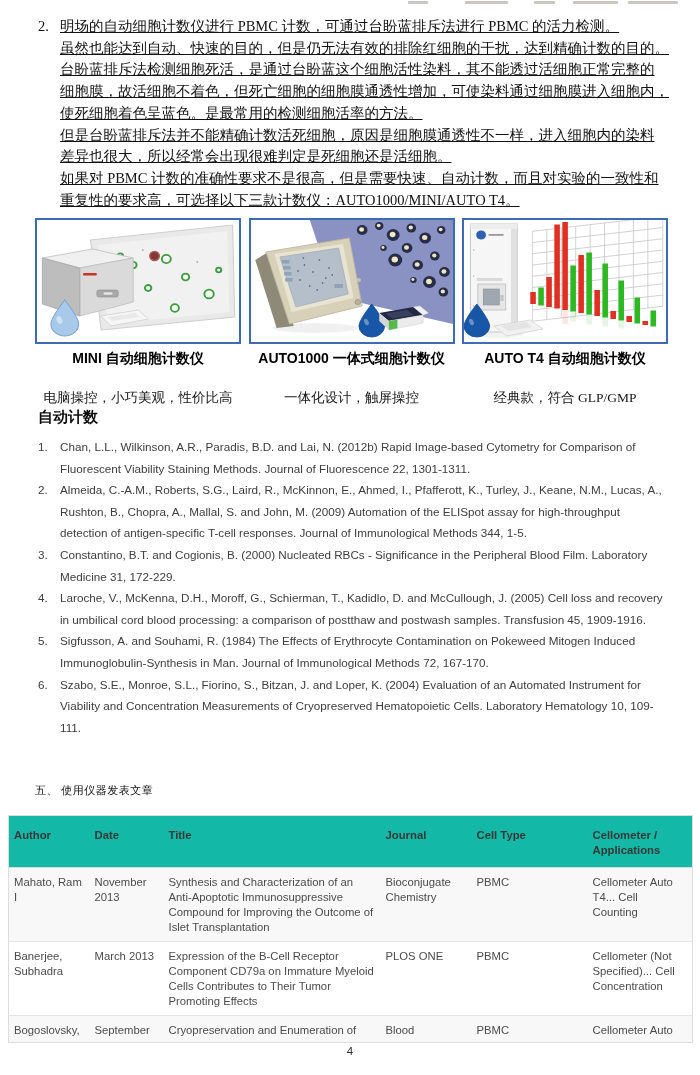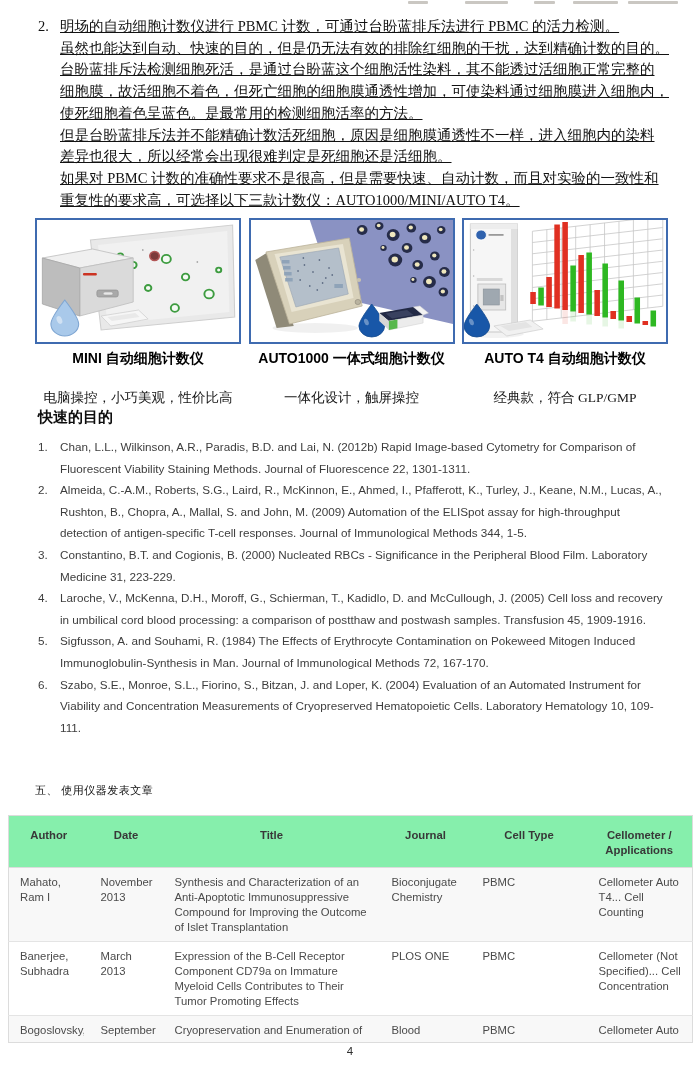--- a/index.html
+++ b/index.html
@@ -38,23 +38,23 @@
   .ref-text{flex:1;}
 
   
   .section-heading{position:absolute;top:783px;left:35px;font-size:11px;color:#101010;
                    font-family:"Liberation Serif","DejaVu Serif",serif;letter-spacing:.5px;}
 
   
   .pub-table{position:absolute;top:815px;left:8px;width:684px;border-collapse:collapse;
              table-layout:fixed;font-size:11.3px;color:#4b4b4b;background:#fff;
              border:1px solid #dcdcdc;}
-  .pub-table th{font-weight:bold;color:#383838;text-align:center;vertical-align:top;
-                padding:12px 6px 9px 5px;line-height:15px;border-bottom:1px solid #dcdcdc;background:#86efac;}
-  .pub-table td{vertical-align:top;padding:7px 6px 6px 11px;line-height:15px;
+  .pub-table th{font-weight:bold;color:#383838;text-align:left;vertical-align:top;
+                padding:12px 6px 9px 5px;line-height:15px;border-bottom:1px solid #dcdcdc;background:#14b8a6;}
+  .pub-table td{vertical-align:top;padding:7px 6px 6px 5px;line-height:15px;
                 border-bottom:1px solid #e4e4e4;}
   .pub-table tr.striped td{background:#f8f8f8;}
   .pub-table tr.clipped td{border-bottom:1px solid #dcdcdc;padding-bottom:3px;}
   .clipline{height:16px;overflow:hidden;}
 
   .page-number{position:absolute;top:1045px;left:0;width:700px;text-align:center;
                font-size:11.5px;color:#2e2e2e;}
 
   
   .drop-light{fill:var(--drop-light,#a9c9ea);stroke:#7fa6d2;stroke-width:1;}
@@ -283,32 +283,32 @@
           <path class="drop-dark" d="M12,84 C12,84 0,100 0,106 a12,11 0 0 0 24,0 C24,100 12,84 12,84 Z"></path>
           <ellipse cx="7" cy="102" rx="2" ry="3.4" fill="#ffffff" opacity=".35" transform="rotate(-20 7 102)"></ellipse>
         </svg>
       </div>
       <div class="product-name">AUTO T4 自动细胞计数仪</div>
       <div class="product-tagline">经典款，符合 GLP/GMP</div>
     </div>
   </div>
 
   <div class="refs">
-    <div class="refs-heading">快速的目的</div>
+    <div class="refs-heading">自动计数</div>
     <div class="ref">
       <span class="ref-num">1.</span>
       <span class="ref-text">Chan, L.L., Wilkinson, A.R., Paradis, B.D. and Lai, N. (2012b) Rapid Image-based Cytometry for Comparison of Fluorescent Viability Staining Methods. Journal of Fluorescence 22, 1301-1311.</span>
     </div>
     <div class="ref">
       <span class="ref-num">2.</span>
       <span class="ref-text">Almeida, C.-A.M., Roberts, S.G., Laird, R., McKinnon, E., Ahmed, I., Pfafferott, K., Turley, J., Keane, N.M., Lucas, A., Rushton, B., Chopra, A., Mallal, S. and John, M. (2009) Automation of the ELISpot assay for high-throughput detection of antigen-specific T-cell responses. Journal of Immunological Methods 344, 1-5.</span>
     </div>
     <div class="ref">
       <span class="ref-num">3.</span>
-      <span class="ref-text">Constantino, B.T. and Cogionis, B. (2000) Nucleated RBCs - Significance in the Peripheral Blood Film. Laboratory Medicine 31, 223-229.</span>
+      <span class="ref-text">Constantino, B.T. and Cogionis, B. (2000) Nucleated RBCs - Significance in the Peripheral Blood Film. Laboratory Medicine 31, 172-229.</span>
     </div>
     <div class="ref">
       <span class="ref-num">4.</span>
       <span class="ref-text">Laroche, V., McKenna, D.H., Moroff, G., Schierman, T., Kadidlo, D. and McCullough, J. (2005) Cell loss and recovery in umbilical cord blood processing: a comparison of postthaw and postwash samples. Transfusion 45, 1909-1916.</span>
     </div>
     <div class="ref">
       <span class="ref-num">5.</span>
       <span class="ref-text">Sigfusson, A. and Souhami, R. (1984) The Effects of Erythrocyte Contamination on Pokeweed Mitogen Induced Immunoglobulin-Synthesis in Man. Journal of Immunological Methods 72, 167-170.</span>
     </div>
     <div class="ref">

